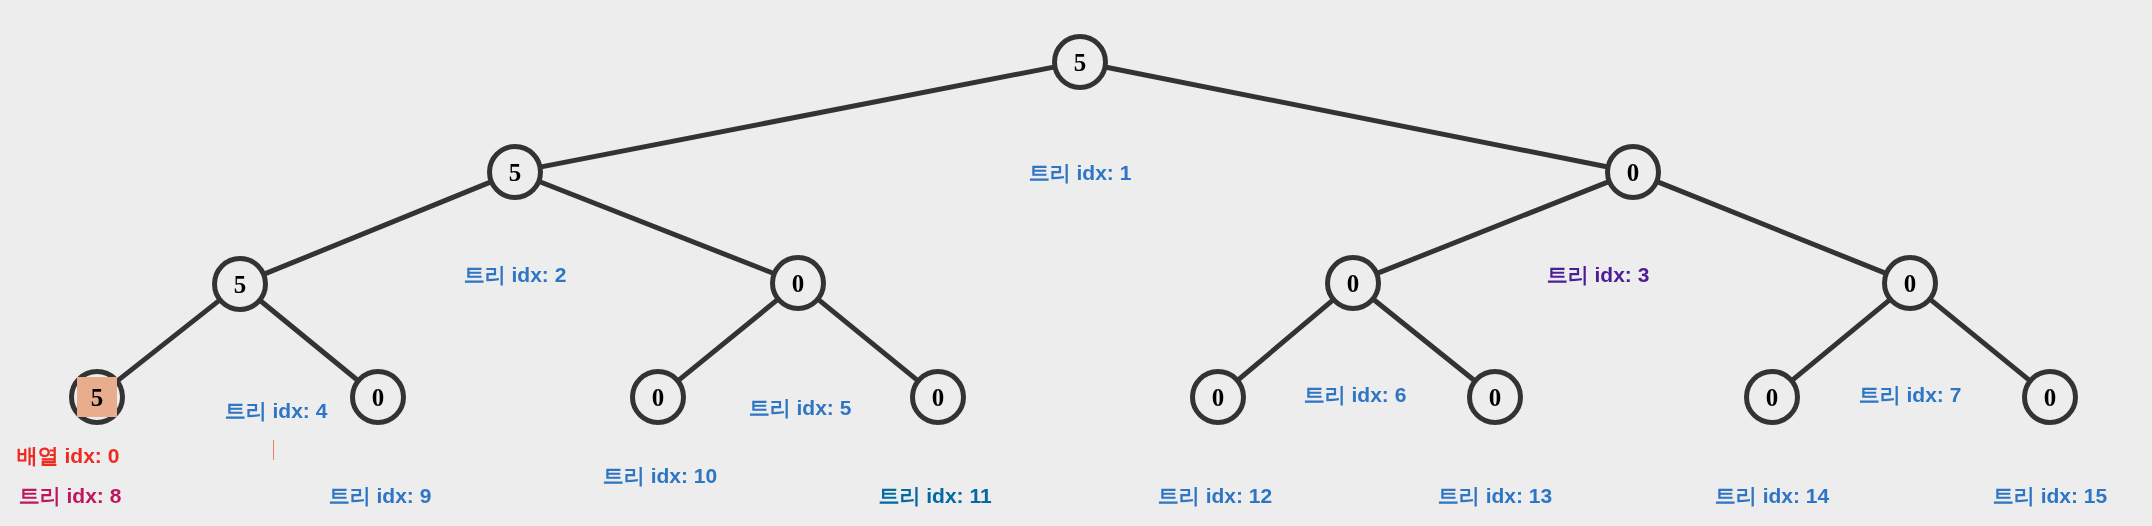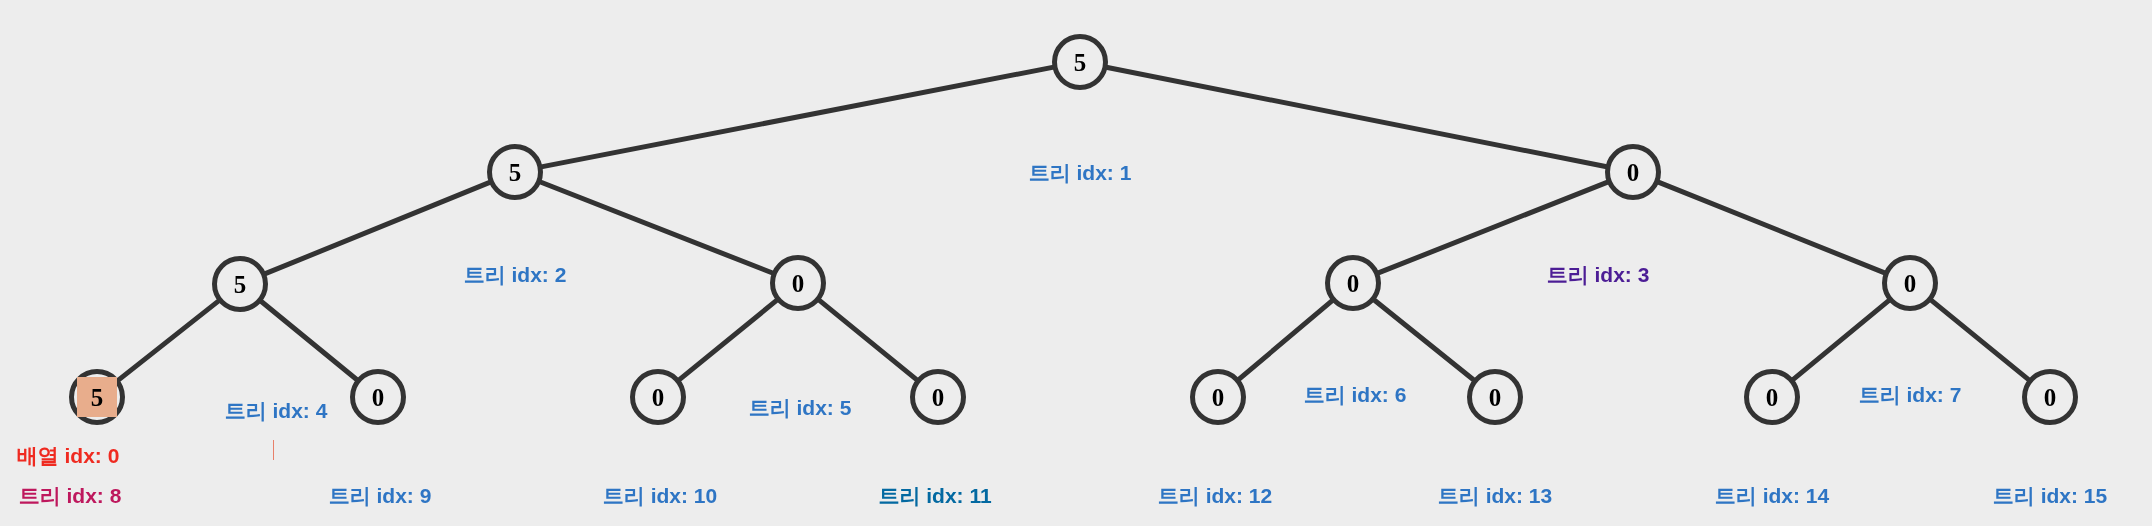--- a/index.html
+++ b/index.html
@@ -156,21 +156,21 @@
   <div id="label-layer">
       <div class="tree-label" style="left: 1080px; top: 172px; color: rgb(46, 117, 196); text-align: right;">트리 idx: 1</div>
       <div class="tree-label" style="left: 515px; top: 274px; color: rgb(46, 117, 196);">트리 idx: 2</div>
       <div class="tree-label" style="left: 1598px; top: 274px; color: #4c1d95;">트리 idx: 3</div>
       <div class="tree-label" style="left: 245px; top: 410px; color: rgb(46, 117, 196); margin-left: 31px;">트리 idx: 4</div>
       <div class="tree-label" style="left: 800px; top: 407px; color: rgb(46, 117, 196);">트리 idx: 5</div>
       <div class="tree-label" style="left: 1355px; top: 394px; color: rgb(46, 117, 196); text-align: right;">트리 idx: 6</div>
       <div class="tree-label" style="left: 1910px; top: 394px; color: rgb(46, 117, 196);">트리 idx: 7</div>
       <div class="tree-label" style="left: 70px; top: 495px; color: #be185d;">트리 idx: 8</div>
       <div class="tree-label" style="left: 380px; top: 495px; color: rgb(46, 117, 196);">트리 idx: 9</div>
-      <div class="tree-label" style="left: 660px; top: 495px; color: rgb(46, 117, 196);">트리 idx: 10</div>
+      <div class="tree-label" style="left: 660px; top: 475px; color: rgb(46, 117, 196);">트리 idx: 10</div>
       <div class="tree-label" style="left: 935px; top: 495px; color: #0369a1;">트리 idx: 11</div>
       <div class="tree-label" style="left: 1215px; top: 495px; color: rgb(46, 117, 196);">트리 idx: 12</div>
       <div class="tree-label" style="left: 1495px; top: 495px; color: rgb(46, 117, 196); text-align: center;">트리 idx: 13</div>
       <div class="tree-label" style="left: 1772px; top: 495px; color: rgb(46, 117, 196);">트리 idx: 14</div>
       <div class="tree-label" style="left: 2050px; top: 495px; color: rgb(46, 117, 196);">트리 idx: 15</div>
       <div class="array-label" style="left: 68px; top: 455px; color: rgb(239, 42, 32);">배열 idx: 0</div>
       <div class="tick-mark" style="left: 273px; top: 440px; height: 20px; background: rgb(232, 128, 106);"></div>
     </div>
 
 </div>

